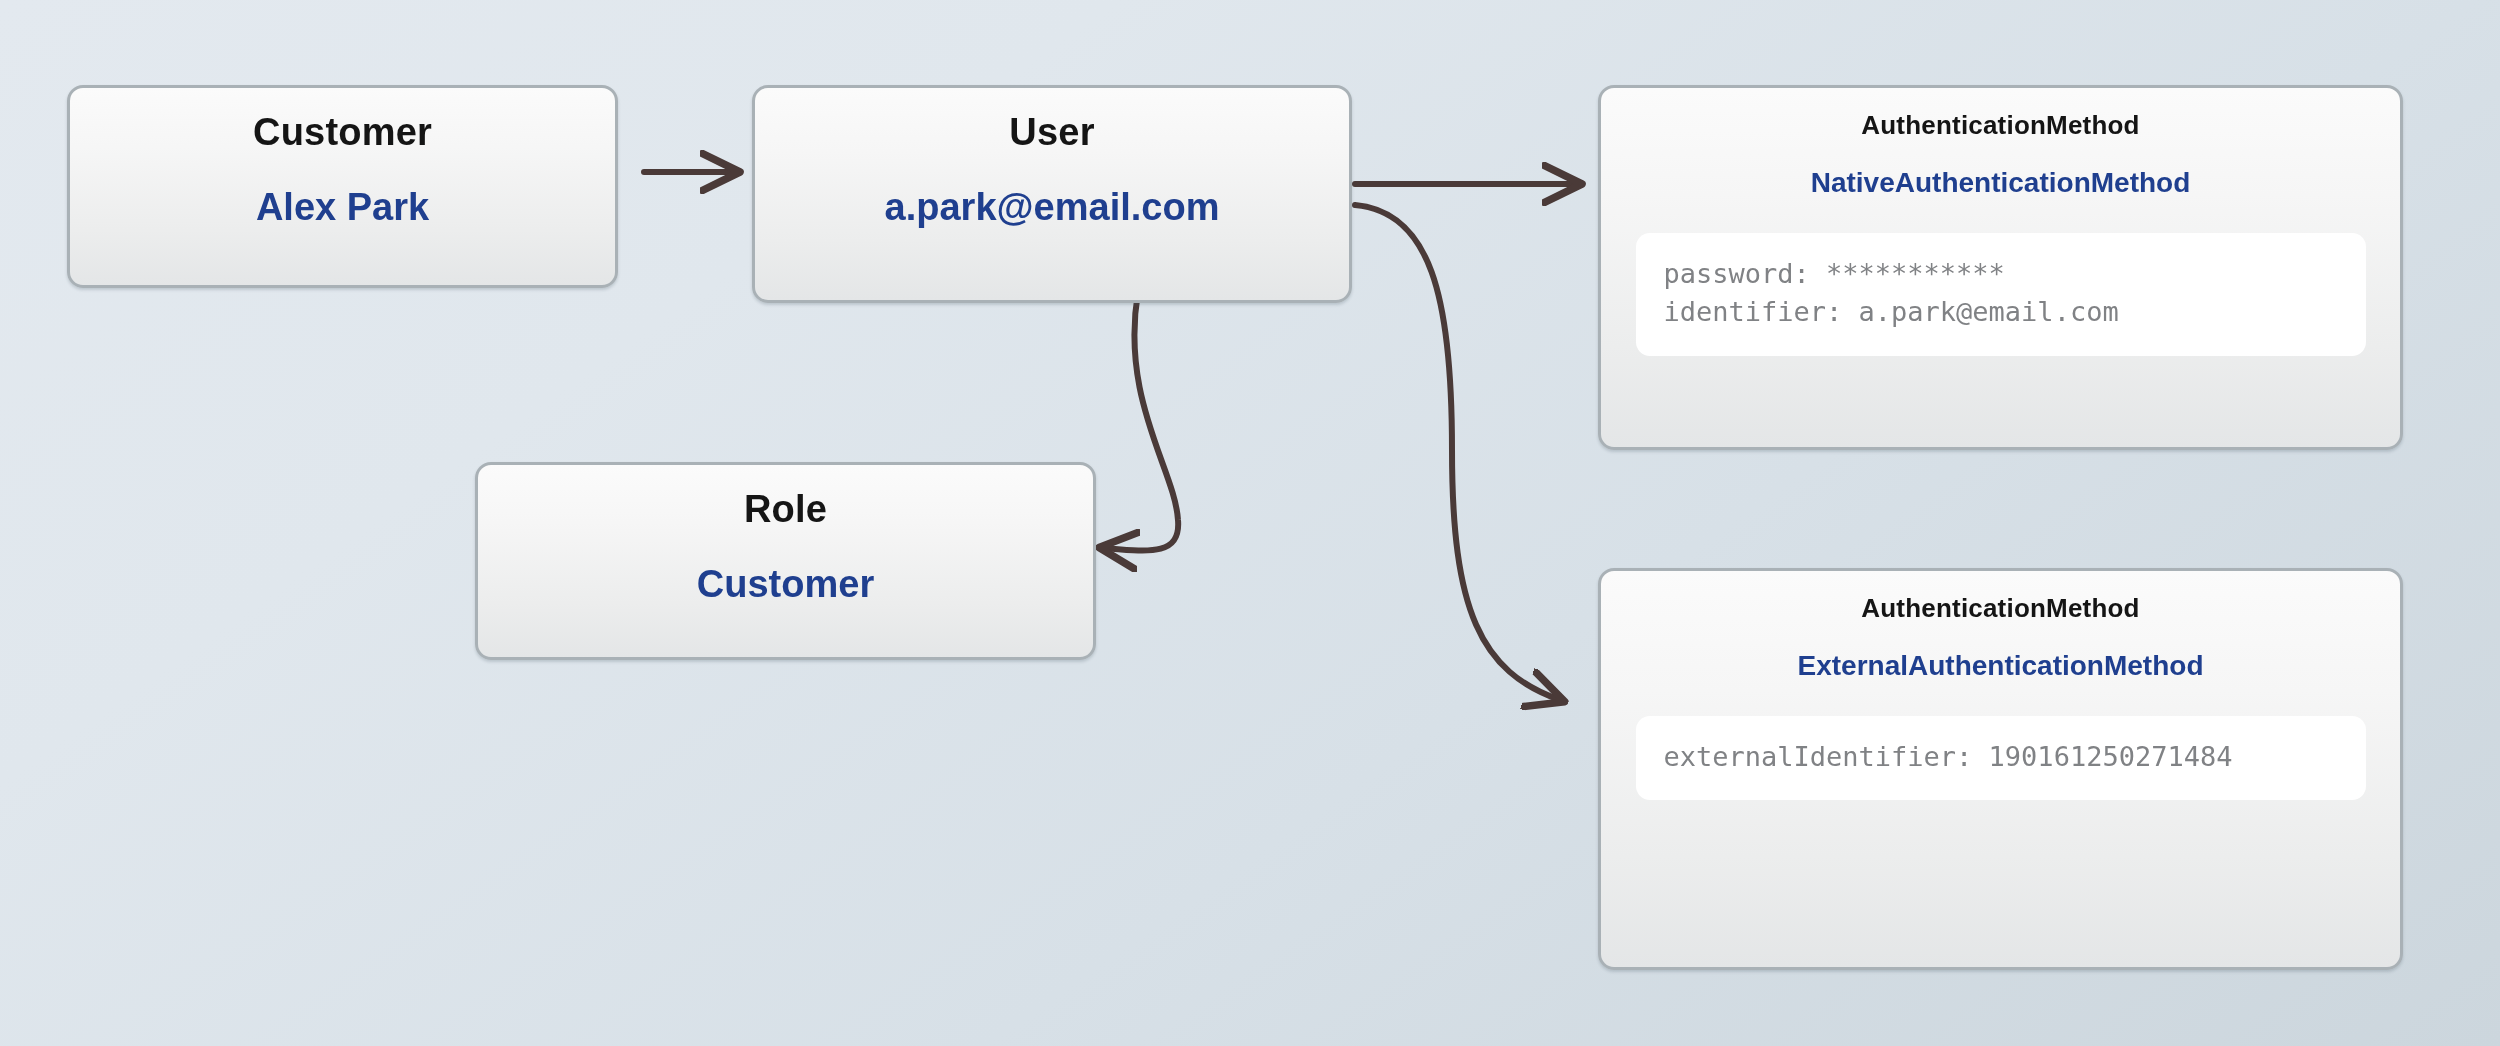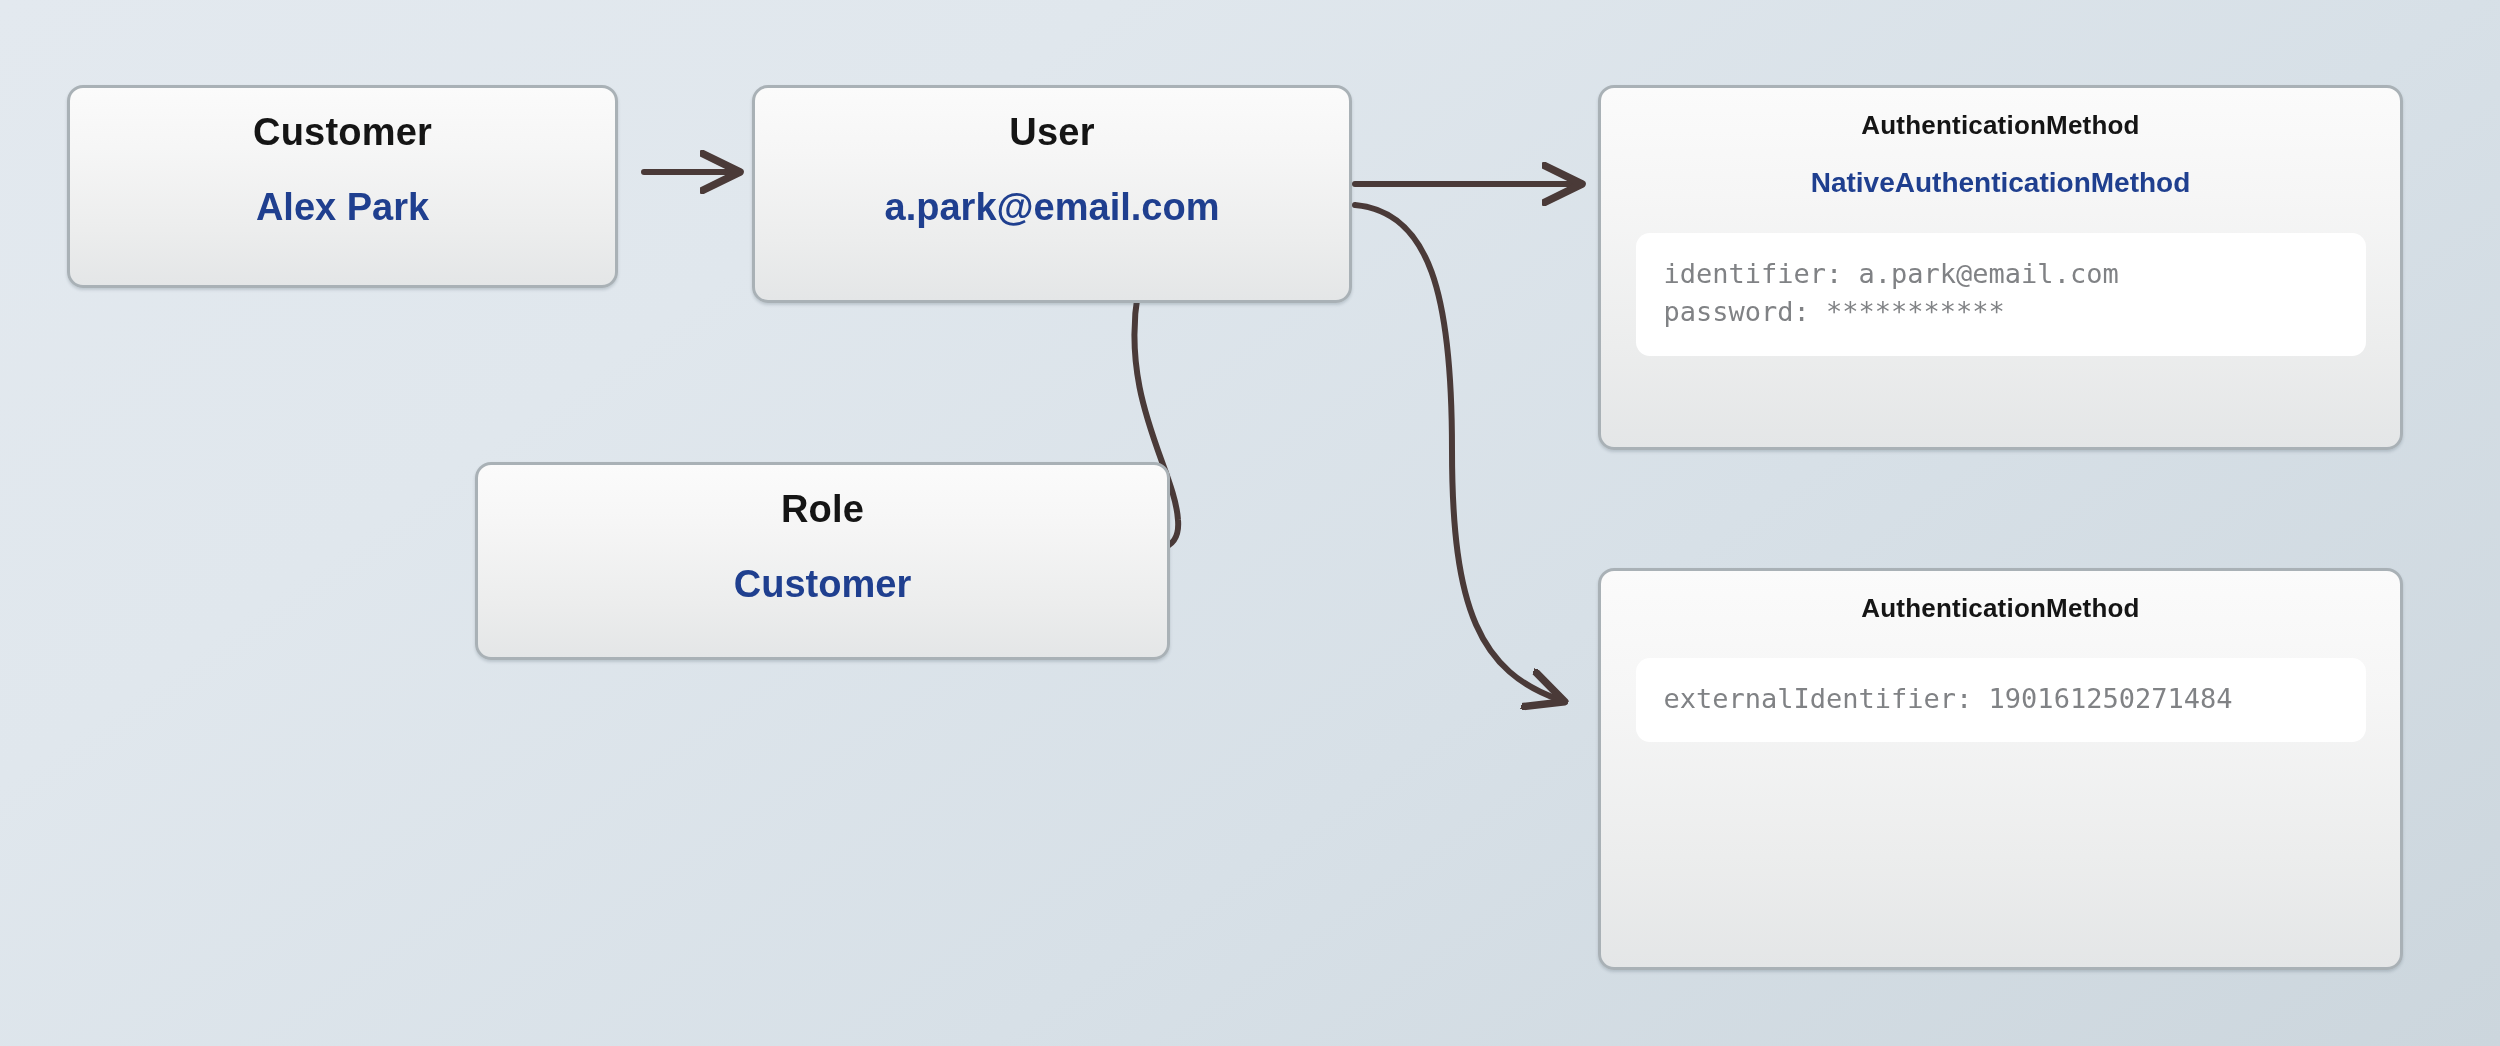--- a/index.html
+++ b/index.html
@@ -87,21 +87,21 @@
     font-family: "DejaVu Sans Mono", "Liberation Mono", monospace;
     font-size: 27px;
     line-height: 1.42;
     color: #808285;
     white-space: pre;
   }
 
   
   #node-customer { left: 67px;   top: 85px;  width: 551px; height: 203px; }
   #node-user     { left: 752px;  top: 85px;  width: 600px; height: 218px; }
-  #node-role     { left: 475px;  top: 462px; width: 695px; height: 198px; }
+  #node-role     { left: 475px;  top: 462px; width: 621px; height: 198px; }
   #card-native   { left: 1598px; top: 85px;  width: 805px; height: 365px; }
   #card-external { left: 1598px; top: 568px; width: 805px; height: 402px; }
 </style>
 </head>
 <body>
 
 <div id="stage">
 
   <svg id="edges" viewBox="0 0 2500 1046" width="2500" height="1046" xmlns="http://www.w3.org/2000/svg">
     <defs>
@@ -131,25 +131,26 @@
 
   <div class="node entity" id="node-role">
     <div class="node-title">Role</div>
     <div class="node-value">Customer</div>
   </div>
 
   <div class="node card" id="card-native">
     <div class="node-title">AuthenticationMethod</div>
     <div class="node-value">NativeAuthenticationMethod</div>
     <div class="code-box">
+      <div class="code-line">password: ***********</div>
       <div class="code-line">identifier: a.park@email.com</div>
-      <div class="code-line">password: ***********</div>
     </div>
   </div>
 
   <div class="node card" id="card-external">
     <div class="node-title">AuthenticationMethod</div>
+    <div class="node-value">ExternalAuthenticationMethod</div>
     <div class="code-box">
       <div class="code-line">externalIdentifier: 190161250271484</div>
     </div>
   </div>
 
 </div>
 
 </body></html>

